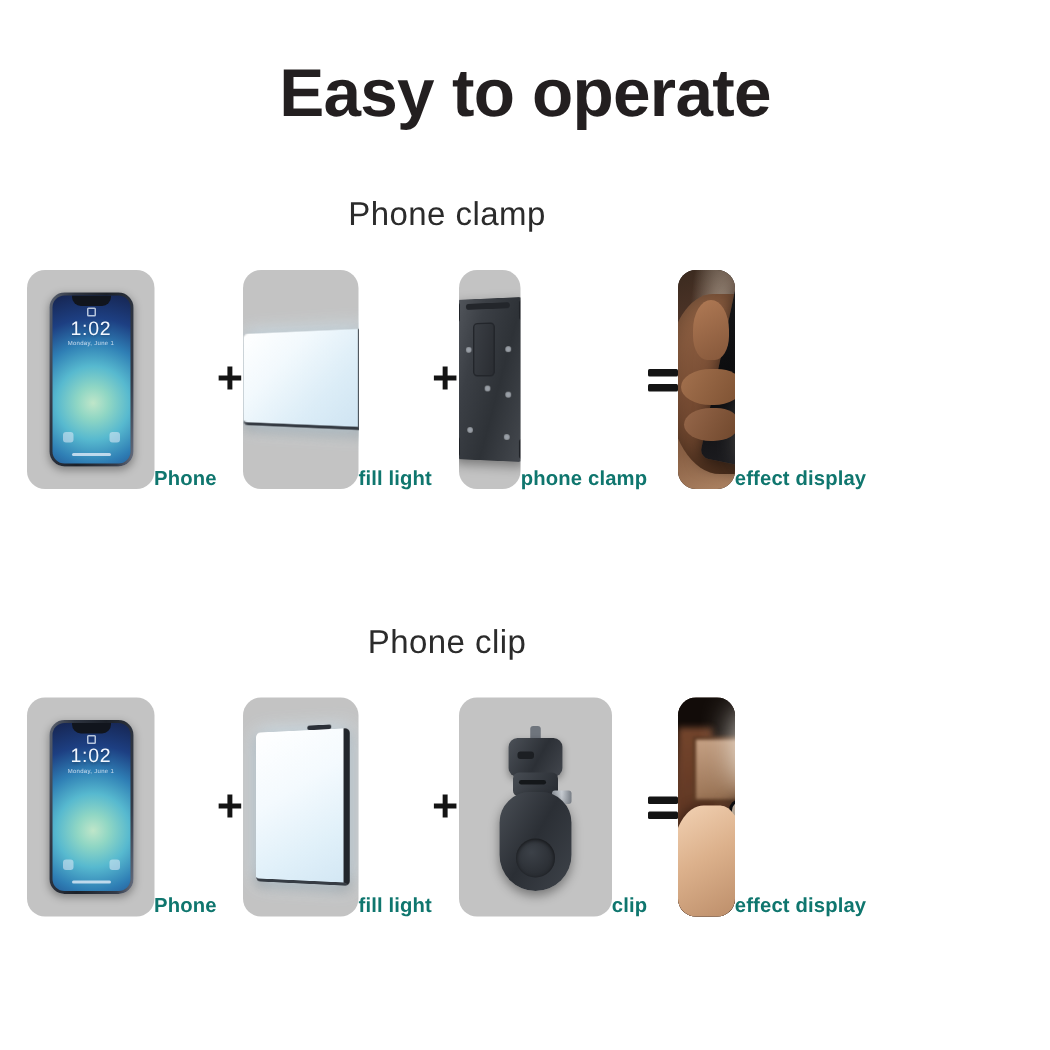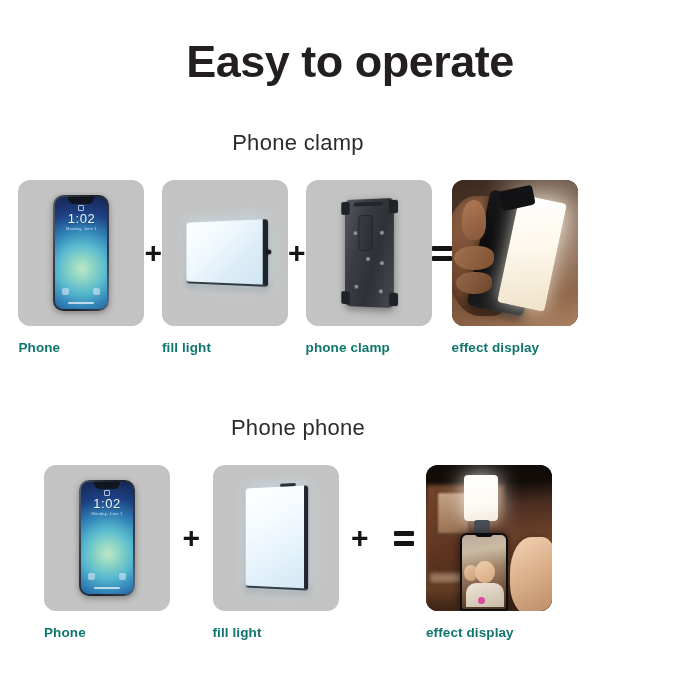--- a/index.html
+++ b/index.html
@@ -62,22 +62,22 @@
     justify-content: center;
     gap: 0;
     padding: 0 44px;
     box-sizing: border-box;
   }
 
   .item {
     width: 126px;
     flex: 0 0 126px;
     display: flex;
-    flex-direction: column;
-    align-items: flex-start;
+    flex-direction: row;
+    align-items: flex-end;
   }
 
   .tile {
     width: 126px;
     height: 146px;
     border-radius: 12px;
     background: #c3c3c3;
     position: relative;
     overflow: hidden;
   }
@@ -627,21 +627,21 @@
             <div class="eff1-fing2"></div>
           </div>
         </div>
         <div class="item-label">effect display</div>
       </div>
 
     </div>
   </div>
 
   <div class="section section-2">
-    <div class="section-heading">Phone phone</div>
+    <div class="section-heading">Phone clip</div>
 
     <div class="equation">
 
       <div class="item">
         <div class="tile">
           <div class="phone">
             <div class="phone-screen">
               <div class="phone-notch"></div>
               <div class="phone-lock"></div>
               <div class="phone-time">1:02</div>
@@ -659,20 +659,35 @@
 
       <div class="item">
         <div class="tile">
           <div class="light-port"></div>
         </div>
         <div class="item-label">fill light</div>
       </div>
 
       <div class="op op-plus">+</div>
 
+      <div class="item">
+        <div class="tile">
+          <div class="clip">
+            <div class="clip-shoe"></div>
+            <div class="clip-head"></div>
+            <div class="clip-neck"></div>
+            <div class="clip-knob"></div>
+            <div class="clip-arm"></div>
+            <div class="clip-body">
+              <div class="clip-hole"></div>
+            </div>
+          </div>
+        </div>
+        <div class="item-label">clip</div>
+      </div>
 
       <div class="op op-eq">
         <i></i>
         <i></i>
       </div>
 
       <div class="item">
         <div class="tile photo">
           <div class="eff2">
             <div class="eff2-wall"></div>

